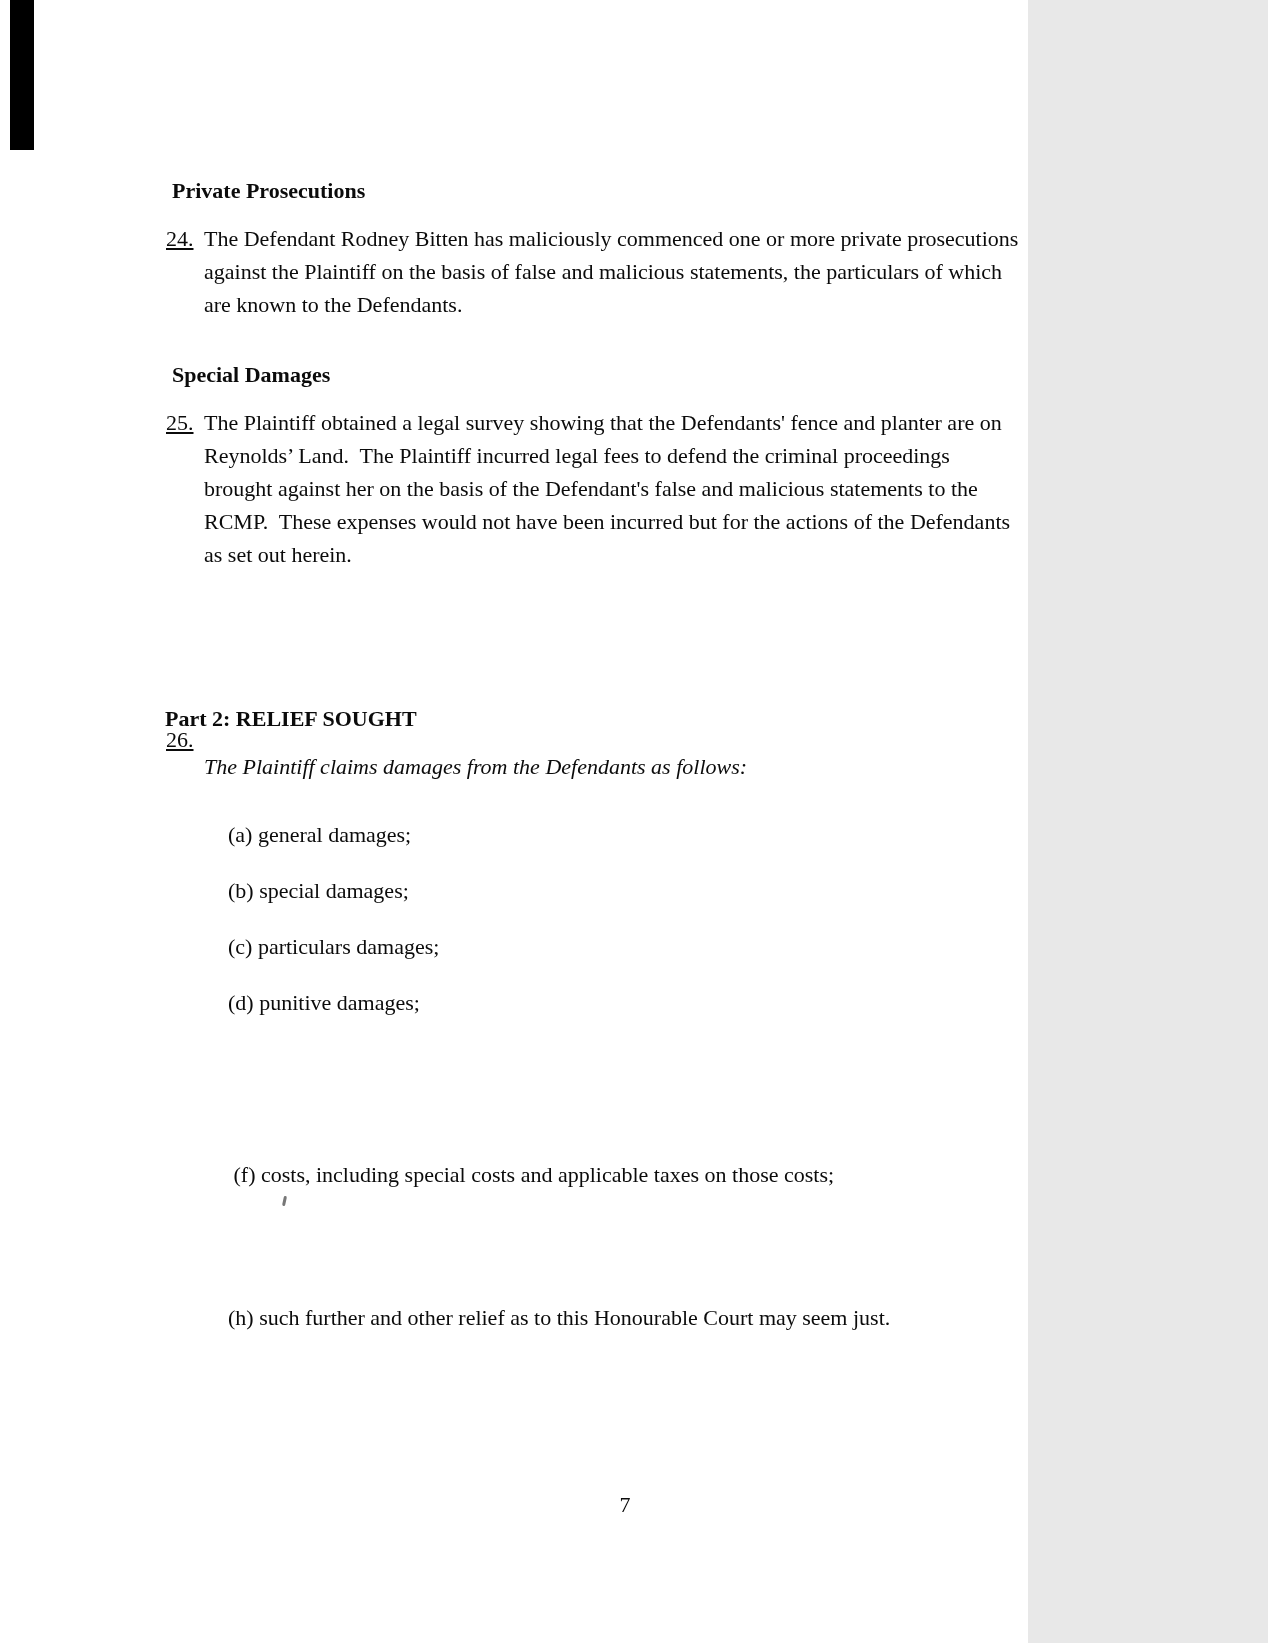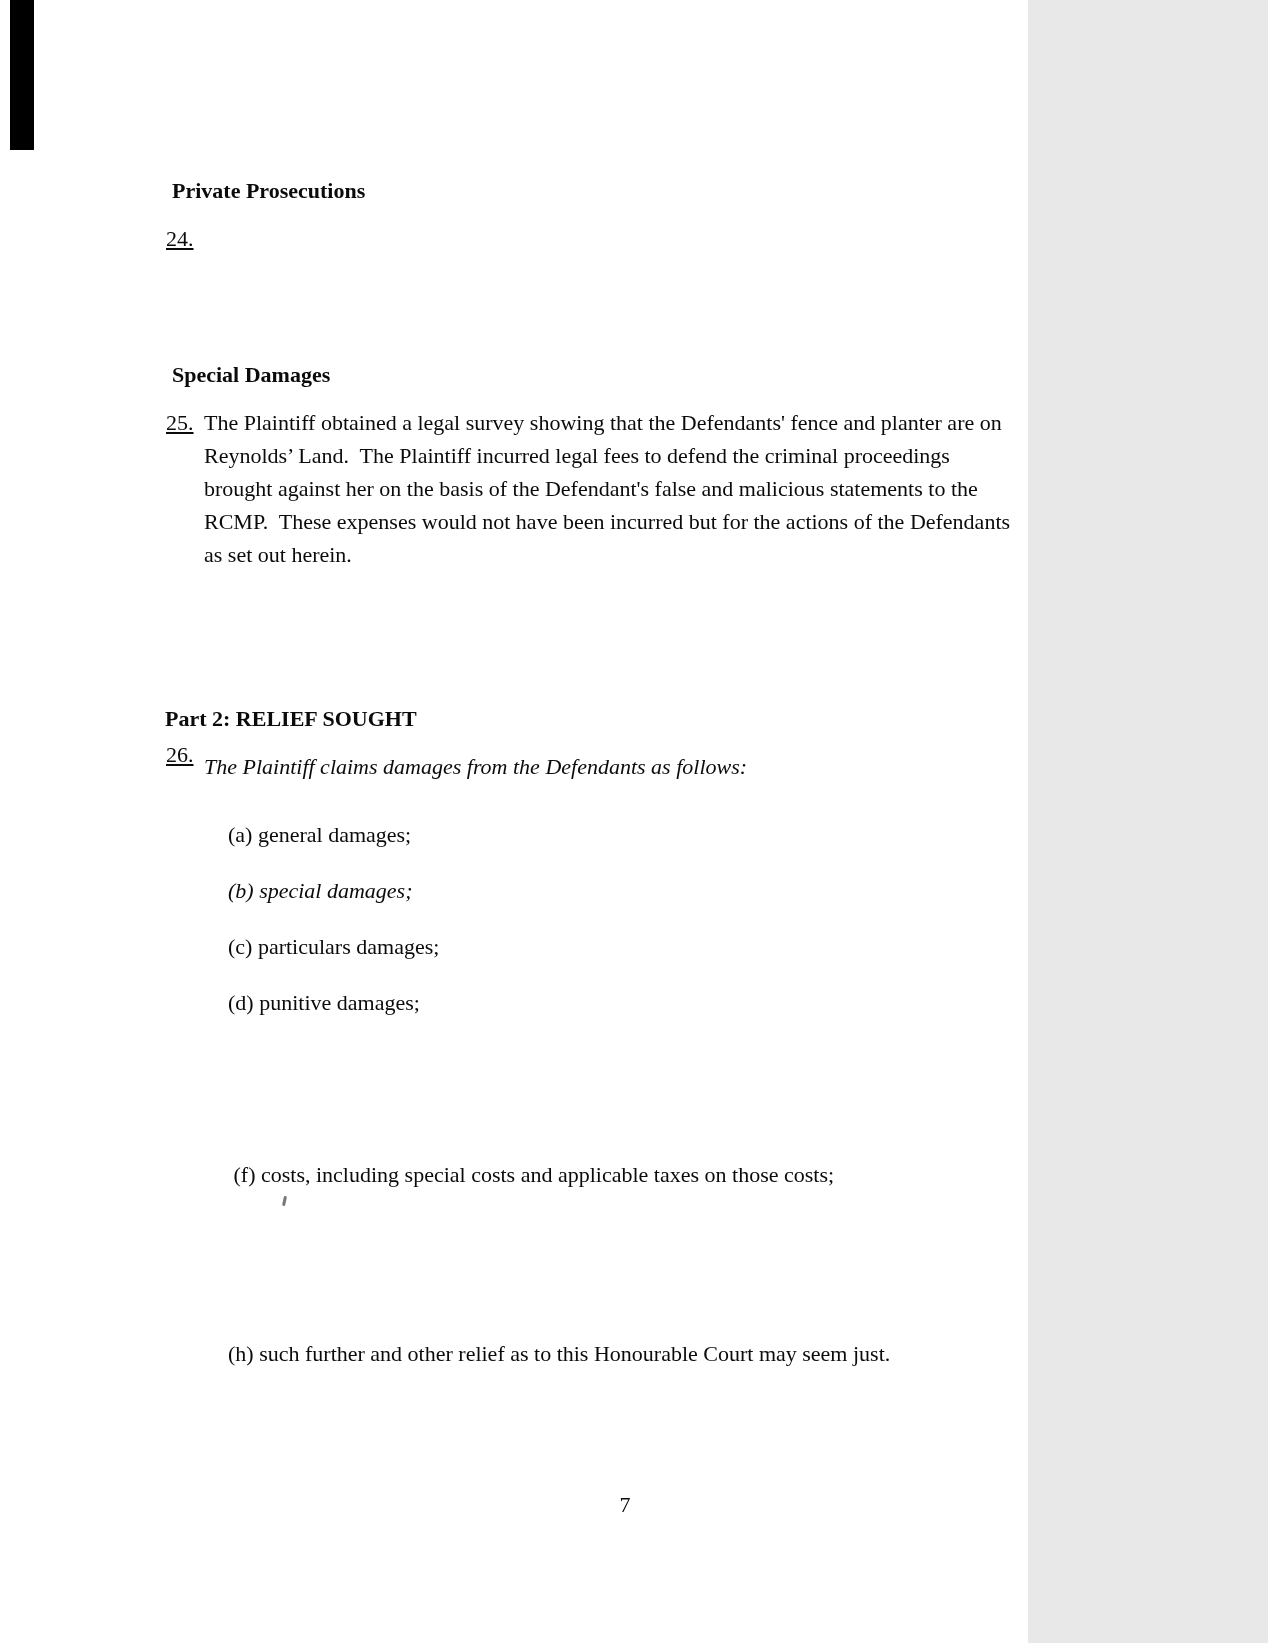--- a/index.html
+++ b/index.html
@@ -58,41 +58,44 @@
     text-align: center;
   }
   
   .h-private   { left: 172px; top: 174px; }
   .p24-num     { left: 166px; top: 222px; }
   .p24-body    { left: 204px; top: 222px; }
   .h-special   { left: 172px; top: 358px; }
   .p25-num     { left: 166px; top: 406px; }
   .p25-body    { left: 204px; top: 406px; }
   .h-relief    { left: 165px; top: 702px; }
-  .p26-num     { left: 166px; top: 738px; }
+  .p26-num     { left: 166px; top: 723px; }
   .p26-body    { left: 204px; top: 750px; font-style: italic; }
   .item-a { left: 228px; top: 818px;  }
-  .item-b { left: 228px; top: 874px; font-style: italic;  }
+  .item-b { left: 228px; top: 874px;  }
   .item-c { left: 228px; top: 930px;  }
   .item-d { left: 228px; top: 986px;  }
   .item-e { left: 228px; top: 1042px; }
   .item-f { left: 228px; top: 1158px; }
   .item-g { left: 228px; top: 1214px; }
-  .item-h { left: 228px; top: 1301px; margin-top: 36px; }
+  .item-h { left: 228px; top: 1301px; }
 </style>
 </head>
 <body>
 
 <div class="page" style="--paper: #ffffff; --ink: #0b0b0b;">
 
   <div class="abs scan-bar"></div>
 
   <div class="abs heading h-private">Private Prosecutions</div>
 
   <div class="abs para-num p24-num">24.</div>
+  <div class="abs lines p24-body">The Defendant Rodney Bitten has maliciously commenced one or more private prosecutions
+against the Plaintiff on the basis of false and malicious statements, the particulars of which
+are known to the Defendants.</div>
 
   <div class="abs heading h-special">Special Damages</div>
 
   <div class="abs para-num p25-num">25.</div>
   <div class="abs lines p25-body">The Plaintiff obtained a legal survey showing that the Defendants' fence and planter are on
 Reynolds’ Land.  The Plaintiff incurred legal fees to defend the criminal proceedings
 brought against her on the basis of the Defendant's false and malicious statements to the
 RCMP.  These expenses would not have been incurred but for the actions of the Defendants
 as set out herein.</div>
 

